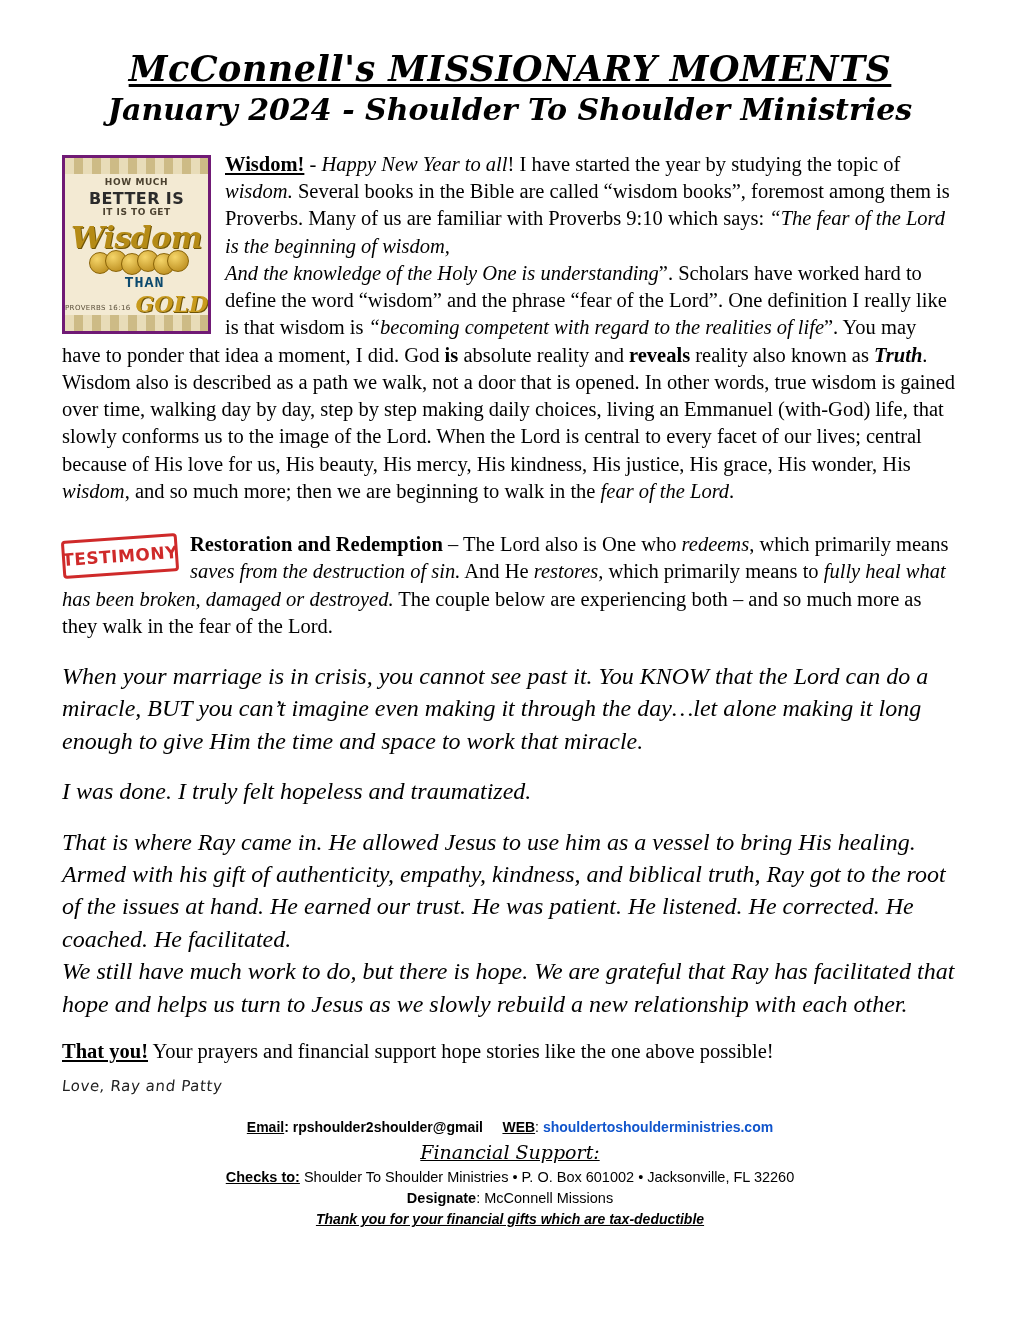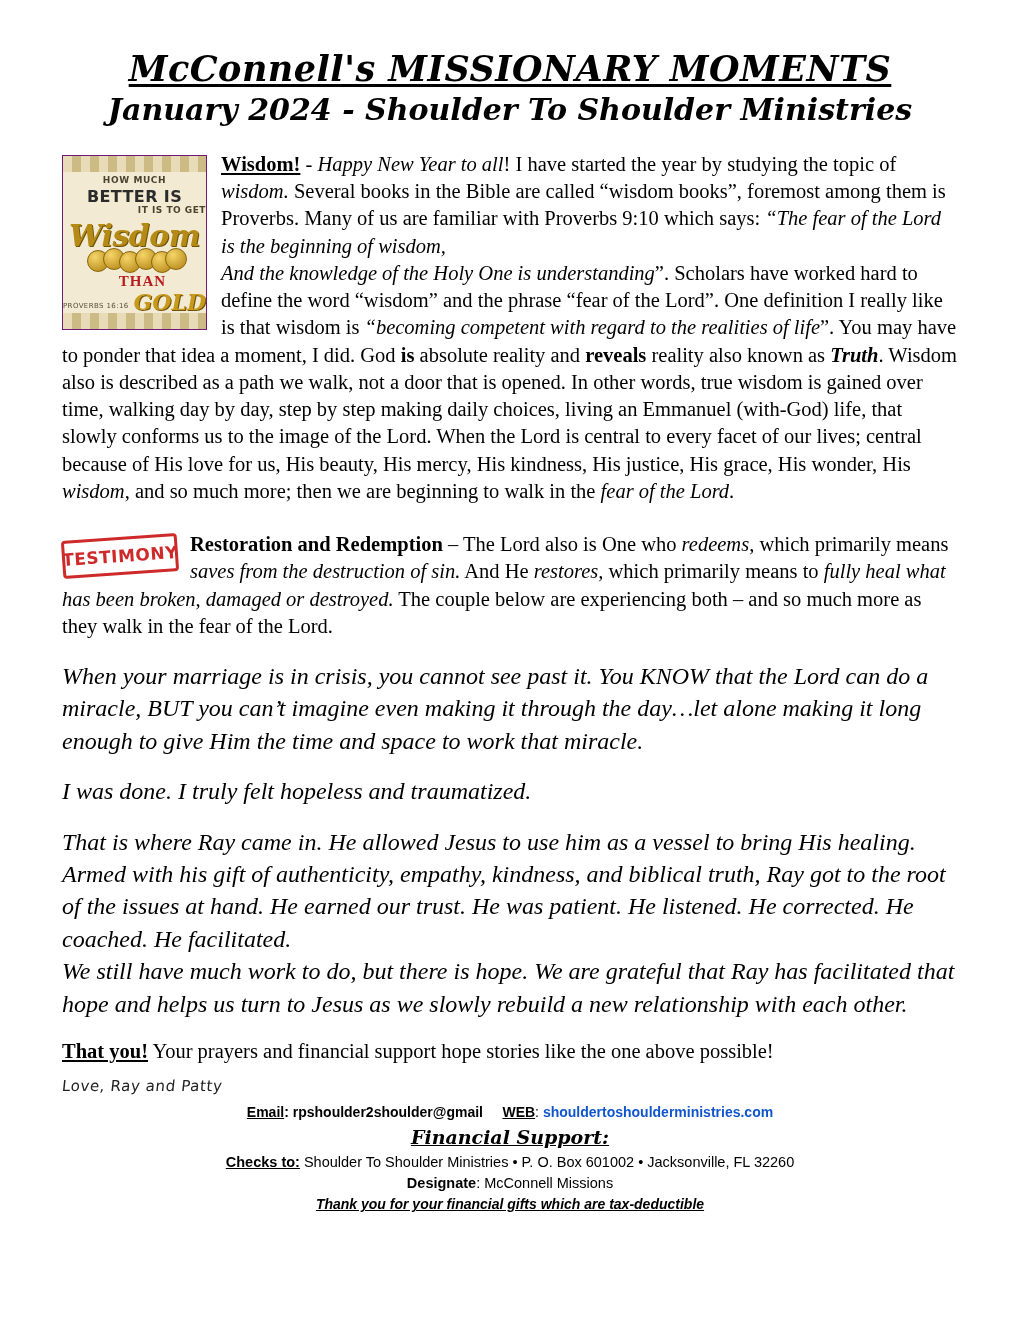--- a/index.html
+++ b/index.html
@@ -55,21 +55,21 @@
   }
   .wisdom-block {
     position: relative;
     min-height: 190px;
   }
   .wisdom-img {
     float: left;
     width: 143px;
     height: 173px;
     margin: 4px 14px 2px 0;
-    border: 1px solid #701a75;
+    border: 3px solid #701a75;
     background: #f3ead3;
     position: relative;
     overflow: hidden;
   }
   
   .wisdom-img .bar-top,
   .wisdom-img .bar-bot {
     position: absolute;
     left: 0; right: 0;
     height: 16px;
@@ -90,21 +90,21 @@
     position: absolute; top: 30px; left: 0; right: 0;
     text-align: center;
     font-family: "DejaVu Sans", sans-serif;
     font-size: 16px;
     font-weight: bold;
     color: #2b2b2b;
     letter-spacing: .4px;
   }
   .wisdom-img .t3 {
     position: absolute; top: 49px; left: 0; right: 0;
-    text-align: right;
+    text-align: center;
     font-family: "DejaVu Sans", sans-serif;
     font-size: 9px;
     font-weight: bold;
     color: #4c4230;
     letter-spacing: .5px;
   }
   .wisdom-img .t4 {
     position: absolute; top: 60px; left: 0; right: 0;
     text-align: center;
     font-family: "DejaVu Serif", serif;
@@ -124,24 +124,24 @@
   .wisdom-img .coin {
     position: absolute;
     width: 20px; height: 20px;
     border-radius: 50%;
     background: radial-gradient(circle at 35% 30%, #f5d569, #b07f10);
     border: 1px solid #8a6407;
   }
   .wisdom-img .t5 {
     position: absolute; top: 116px; left: 16px; right: 0;
     text-align: center;
-    font-family: Liberation Serif, serif;
+    font-family: Liberation Mono, monospace;
     font-size: 15px;
     font-weight: bold;
-    color: #b91c1c;
+    color: #0c4a6e;
     letter-spacing: 1px;
   }
   .wisdom-img .t6 {
     position: absolute; top: 132px; left: 0; right: 0;
     text-align: right;
     font-family: "DejaVu Serif", serif;
     font-style: italic;
     font-weight: bold;
     font-size: 22px;
     color: #c89a1c;
@@ -206,32 +206,32 @@
     font-family: "DejaVu Sans", sans-serif;
     font-size: 15px;
     letter-spacing: .6px;
     color: #222;
     transform: skewX(-6deg);
     display: inline-block;
   }
 
   
   .footer {
-    margin-top: 7px;
+    margin-top: 22px;
     text-align: center;
     font-family: "Liberation Sans", sans-serif;
     font-size: 14px;
     line-height: 1.45;
   }
   .footer .email-line { font-size: 14px; }
   .footer .web-link { color: #1155cc; font-weight: bold; }
   .footer .fin {
     font-family: "DejaVu Serif", serif;
     font-style: italic;
-    font-weight: bold;
+    font-weight: normal;
     font-size: 19px;
     text-decoration: underline;
     margin: 2px 0 1px 0;
   }
   .footer .checks { font-size: 14.5px; }
   .footer .designate { font-size: 14.5px; }
   .footer .taxline {
     font-weight: bold;
     font-style: italic;
     text-decoration: underline;

